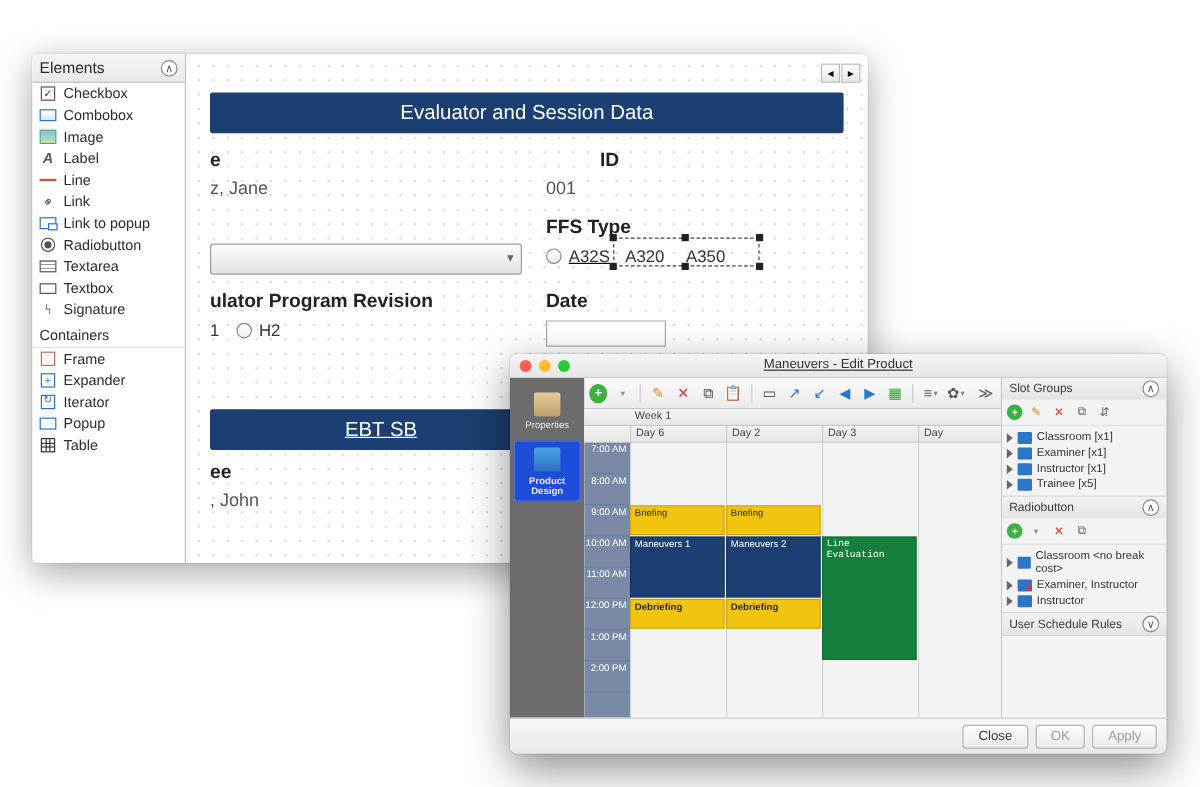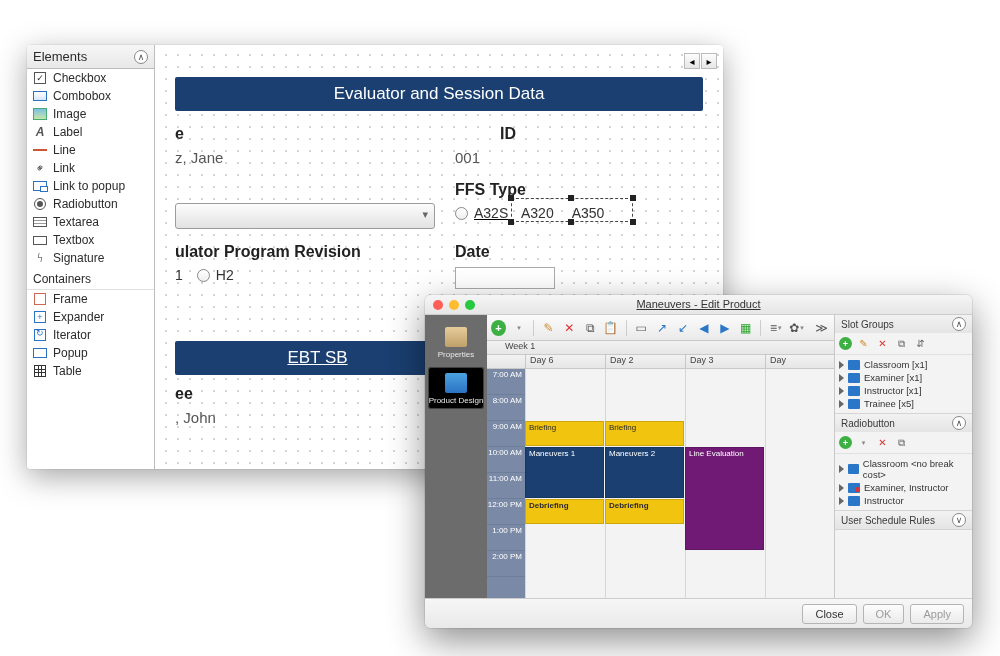--- a/index.html
+++ b/index.html
@@ -92,48 +92,48 @@
   .mac-title{ position:absolute; left:0;right:0; top:3px; text-align:center; font-size:11px; color:#333;text-decoration:underline;}
 
   .win2-body { position:absolute; top:20px; bottom:30px; left:0; right:0; display:flex;}
   .win2-footer { position:absolute; bottom:0; left:0; right:0; height:30px; background:linear-gradient(#f6f6f6,#e9e9e9); border-top:1px solid #ccc; display:flex; justify-content:flex-end; align-items:center; gap:6px; padding:0 8px;}
   .btn { height:20px; padding:0 12px; border:1px solid #b4b4b4; border-radius:3px; background:linear-gradient(#fdfdfd,#eaeaea); font-size:11px; color:#333;}
   .btn.dim { color:#9b9b9b;}
 
   
   .vnav { width:62px; background:#6c6c6c; display:flex; flex-direction:column; align-items:center; padding-top:6px; gap:4px;}
   .vnav .vitem { width:56px; border-radius:3px; text-align:center; padding:6px 0 4px; color:#e8e8e8; font-size:8px;}
-  .vnav .vitem.sel { background:#000000; box-shadow:inset 0 0 0 1px rgba(255,255,255,.25);}
+  .vnav .vitem.sel { background:#1d4ed8; box-shadow:inset 0 0 0 1px rgba(255,255,255,.25);font-weight:bold;}
   .vnav .vico { width:22px;height:20px; margin:0 auto 3px; background:#cbcbcb; border-radius:2px;}
   .vnav .vico.doc { background:linear-gradient(#e6cc9a,#bfa06a);}
   .vnav .vico.design { background:linear-gradient(#4aa3e0,#2b72c4);}
 
   
   .center { flex:1; display:flex; flex-direction:column; min-width:0;}
   .toolbar { height:26px; background:linear-gradient(#fbfbfb,#eaeaea); border-bottom:1px solid #c8c8c8; display:flex; align-items:center; gap:4px; padding:0 4px;}
   .tb { width:18px;height:18px; display:flex; align-items:center;justify-content:center; font-size:12px; color:#555; border-radius:2px;}
   .tb.green{ width:16px;height:16px; background:#3cb043; border-radius:50%; color:#fff; font-size:11px; font-weight:bold;}
   .tb.sep{ width:1px; height:16px; background:#ccc; margin:0 2px;}
   .tb .dd{ font-size:7px; margin-left:1px; color:#888;}
 
   .timeline-wrap { flex:1; position:relative; background:#f3f3f3; }
-  .week-row { height:14px; background:linear-gradient(#f2f2f2,#e6e6e6); border-bottom:1px solid #c8c8c8; font-size:9px; color:#444; padding-left:18px;}
+  .week-row { height:14px; background:linear-gradient(#f2f2f2,#e6e6e6); border-bottom:1px solid #c8c8c8; font-size:9px; color:#444; padding-left:42px;}
   .day-row { height:14px; background:linear-gradient(#f2f2f2,#e6e6e6); border-bottom:1px solid #c8c8c8; display:flex;}
   .time-gutter { width:38px;}
   .day-cell { width:80px; border-left:1px solid #c8c8c8; font-size:9px; color:#444; padding-left:4px;}
   .grid { position:absolute; top:28px; bottom:0; left:0; right:0; display:flex;}
   .gutter { width:38px; background:#7a8aa6;}
   .gutter div { height:26px; border-bottom:1px solid #6d7e9b; color:#fff; font-size:8px; text-align:right; padding:1px 3px 0 0;}
   .lanes { flex:1; position:relative;}
   .col-line { position:absolute; top:0; bottom:0; width:1px; background:#d6d6d6;}
   .event { position:absolute; font-size:8px; color:#fff; padding:1px 3px; border:1px solid rgba(0,0,0,.15); overflow:hidden;}
   .ev-brief { background:#f1c40f; color:#2b2b2b;}
   .ev-man { background:#1a3f70;}
   .ev-debrief { background:#f1c40f; color:#2b2b2b;font-weight:bold;}
-  .ev-line { background:#701a75;}
+  .ev-line { background:#15803d;font-family:Liberation Mono, monospace;}
 
   
   .rpanel { width:138px; border-left:1px solid #c8c8c8; background:#f3f3f3; display:flex; flex-direction:column;}
   .panel { border-bottom:1px solid #d4d4d4;}
   .panel-hd { height:18px; background:linear-gradient(#f2f2f2,#e4e4e4); display:flex; align-items:center; justify-content:space-between; padding:0 6px; font-size:10px; color:#3a3a3a;}
   .panel-tb { height:22px; display:flex; align-items:center; gap:4px; padding:0 4px; border-bottom:1px solid #e0e0e0;}
   .mini { width:15px; height:15px; display:flex; align-items:center; justify-content:center; font-size:10px; color:#666;}
   .mini.green { background:#3cb043; color:#fff; border-radius:50%; width:13px;height:13px; font-size:9px; font-weight:bold;}
   .tree { padding:3px 4px;}
   .tree-row { display:flex; align-items:center; gap:4px; font-size:9.5px; color:#333; padding:1px 0;}

